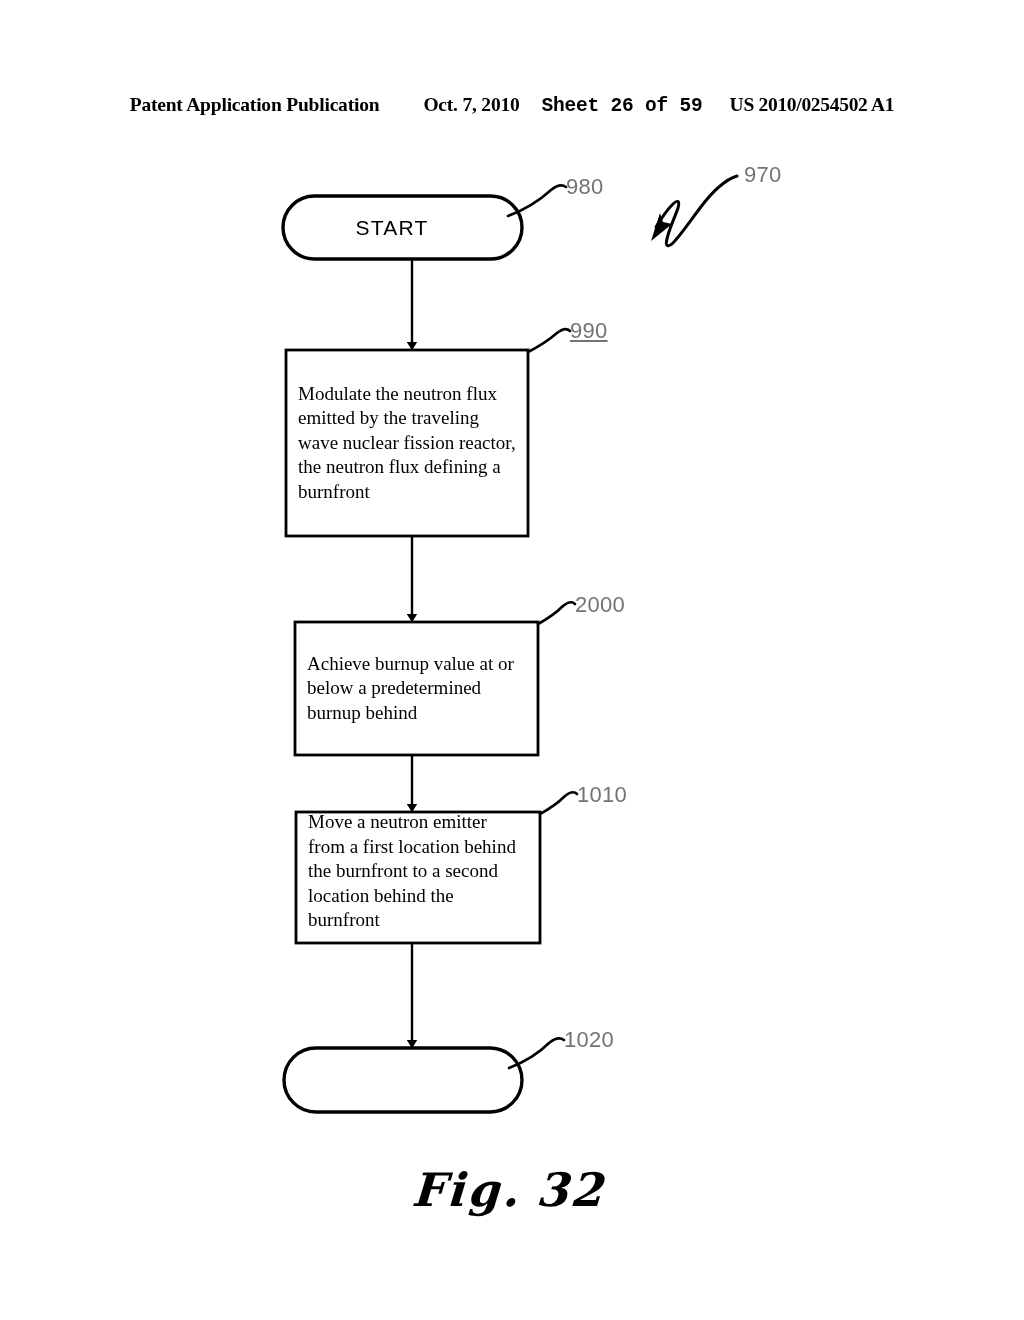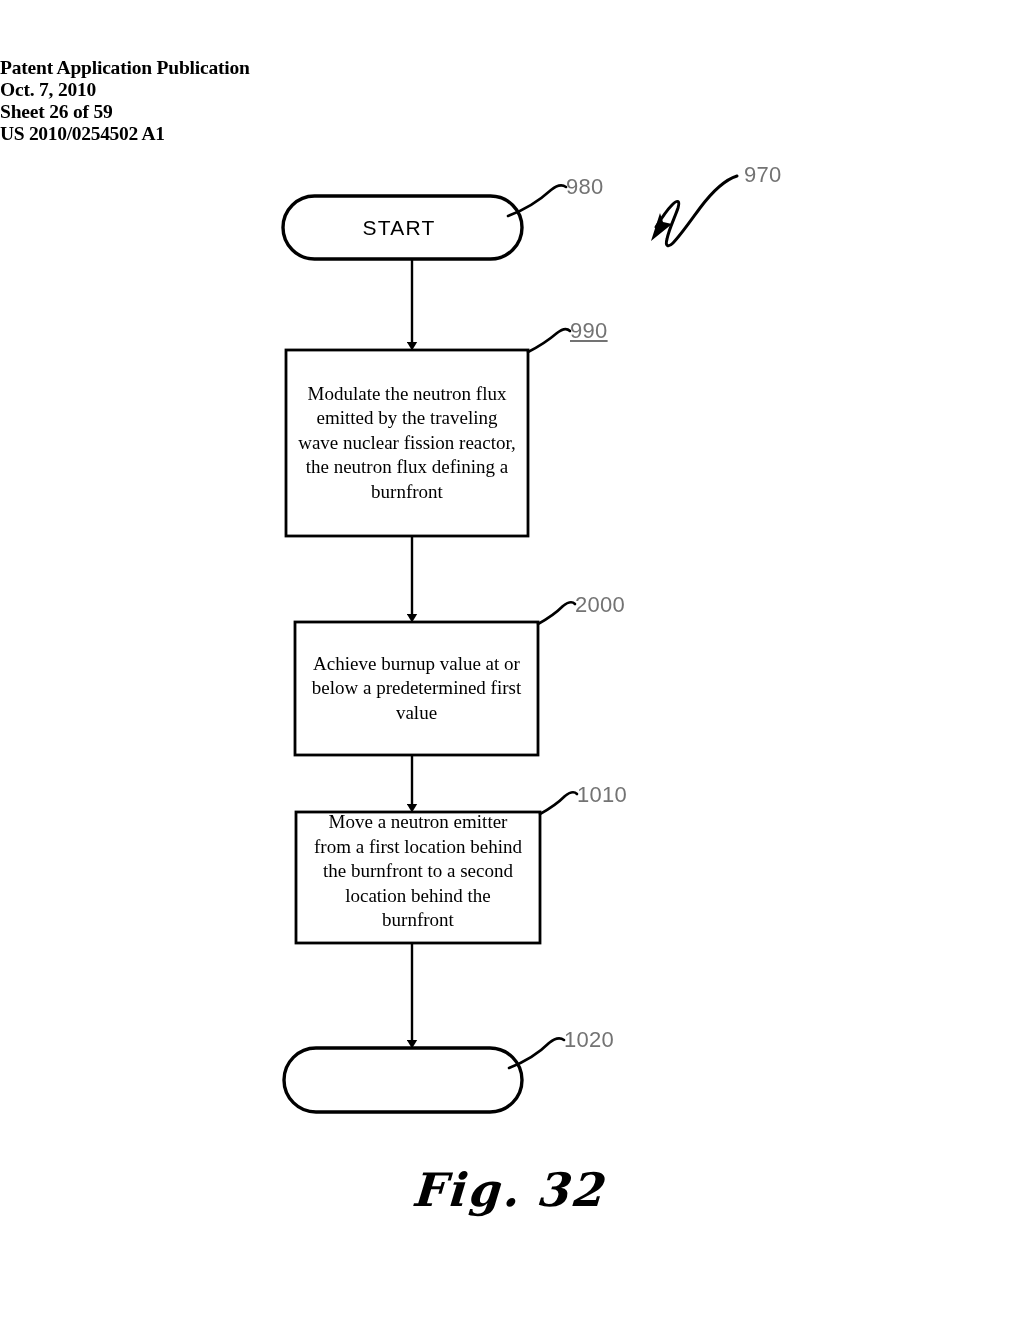--- a/index.html
+++ b/index.html
@@ -18,33 +18,33 @@
   }
 
   
   #header {
     position: absolute;
     left: 0;
     top: 88px;
     width: 1024px;
     height: 26px;
     display: flex;
-    flex-direction: column;
+    flex-direction: row;
     align-items: baseline;
     justify-content: center;
     font-family: "Liberation Serif", serif;
     font-weight: bold;
     font-size: 19.5px;
     letter-spacing: -0.2px;
     white-space: nowrap;
   }
   #header .h-pub   { margin-right: 44px; }
   #header .h-date  { margin-right: 22px; }
-  #header .h-sheet { margin-right: 27px; }
-  #header .h-num   { letter-spacing: -0.3px; }
+  #header .h-sheet { margin-right: 27px; font-family: Liberation Mono, monospace; }
+  #header .h-num   { letter-spacing: -0.3px; margin-top: 6px; }
 
   
   #flow {
     position: absolute;
     left: 0;
     top: 0;
     width: 1024px;
     height: 1320px;
   }
 
@@ -58,21 +58,20 @@
     font-size: 21px;
     letter-spacing: 1.2px;
     color: #000;
     text-align: center;
   }
   .box-text {
     position: absolute;
     display: flex;
     align-items: center;
     justify-content: center;
-    text-align: center;
     font-family: "Liberation Serif", serif;
     font-size: 19px;
     line-height: 24.6px;
     color: #000;
     padding: 0 12px;
     box-sizing: border-box;
   }
   .ref-num {
     position: absolute;
     font-family: "Liberation Sans", sans-serif;
@@ -147,31 +146,31 @@
 
     <path d="M737,176 C724,180 712,192 700,208
              C689,223 680,236 673,243
              C668,248 665,246 667,239
              C669,229 675,217 678,208
              C680,201 678,199 672,205
              C666,211 661,219 656,227" fill="none" stroke="#000000" stroke-width="3" stroke-linecap="round" stroke-linejoin="round"></path>
     <path d="M651,241 L672,224 L663,222 L660,213 Z" fill="#000000"></path>
   </svg>
 
-  <div class="node-label" style="left:290px; top:196px; width:218px; height:63px;">
+  <div class="node-label" style="left:283px; top:196px; width:218px; height:63px;">
     <span>START</span>
   </div>
 
 
   <div class="box-text" style="left:286px; top:350px; width:242px; height:186px;">
     <span>Modulate the neutron flux emitted by the traveling wave nuclear fission reactor, the neutron flux defining a burnfront</span>
   </div>
 
   <div class="box-text" style="left:295px; top:622px; width:243px; height:133px;">
-    <span>Achieve burnup value at or below a predetermined first value</span>
+    <span>Achieve burnup value at or below a predetermined burnup behind</span>
   </div>
 
   <div class="box-text" style="left:296px; top:812px; width:244px; height:119px;">
     <span>Move a neutron emitter from a first location behind the burnfront to a second location behind the burnfront</span>
   </div>
 
   <div class="ref-num" style="left:566px; top:174px;">980</div>
   <div class="ref-num" style="left:744px; top:162px;">970</div>
   <div class="ref-num" style="left:570px; top:318px;text-decoration:underline;">990</div>
   <div class="ref-num" style="left:575px; top:592px;">2000</div>

